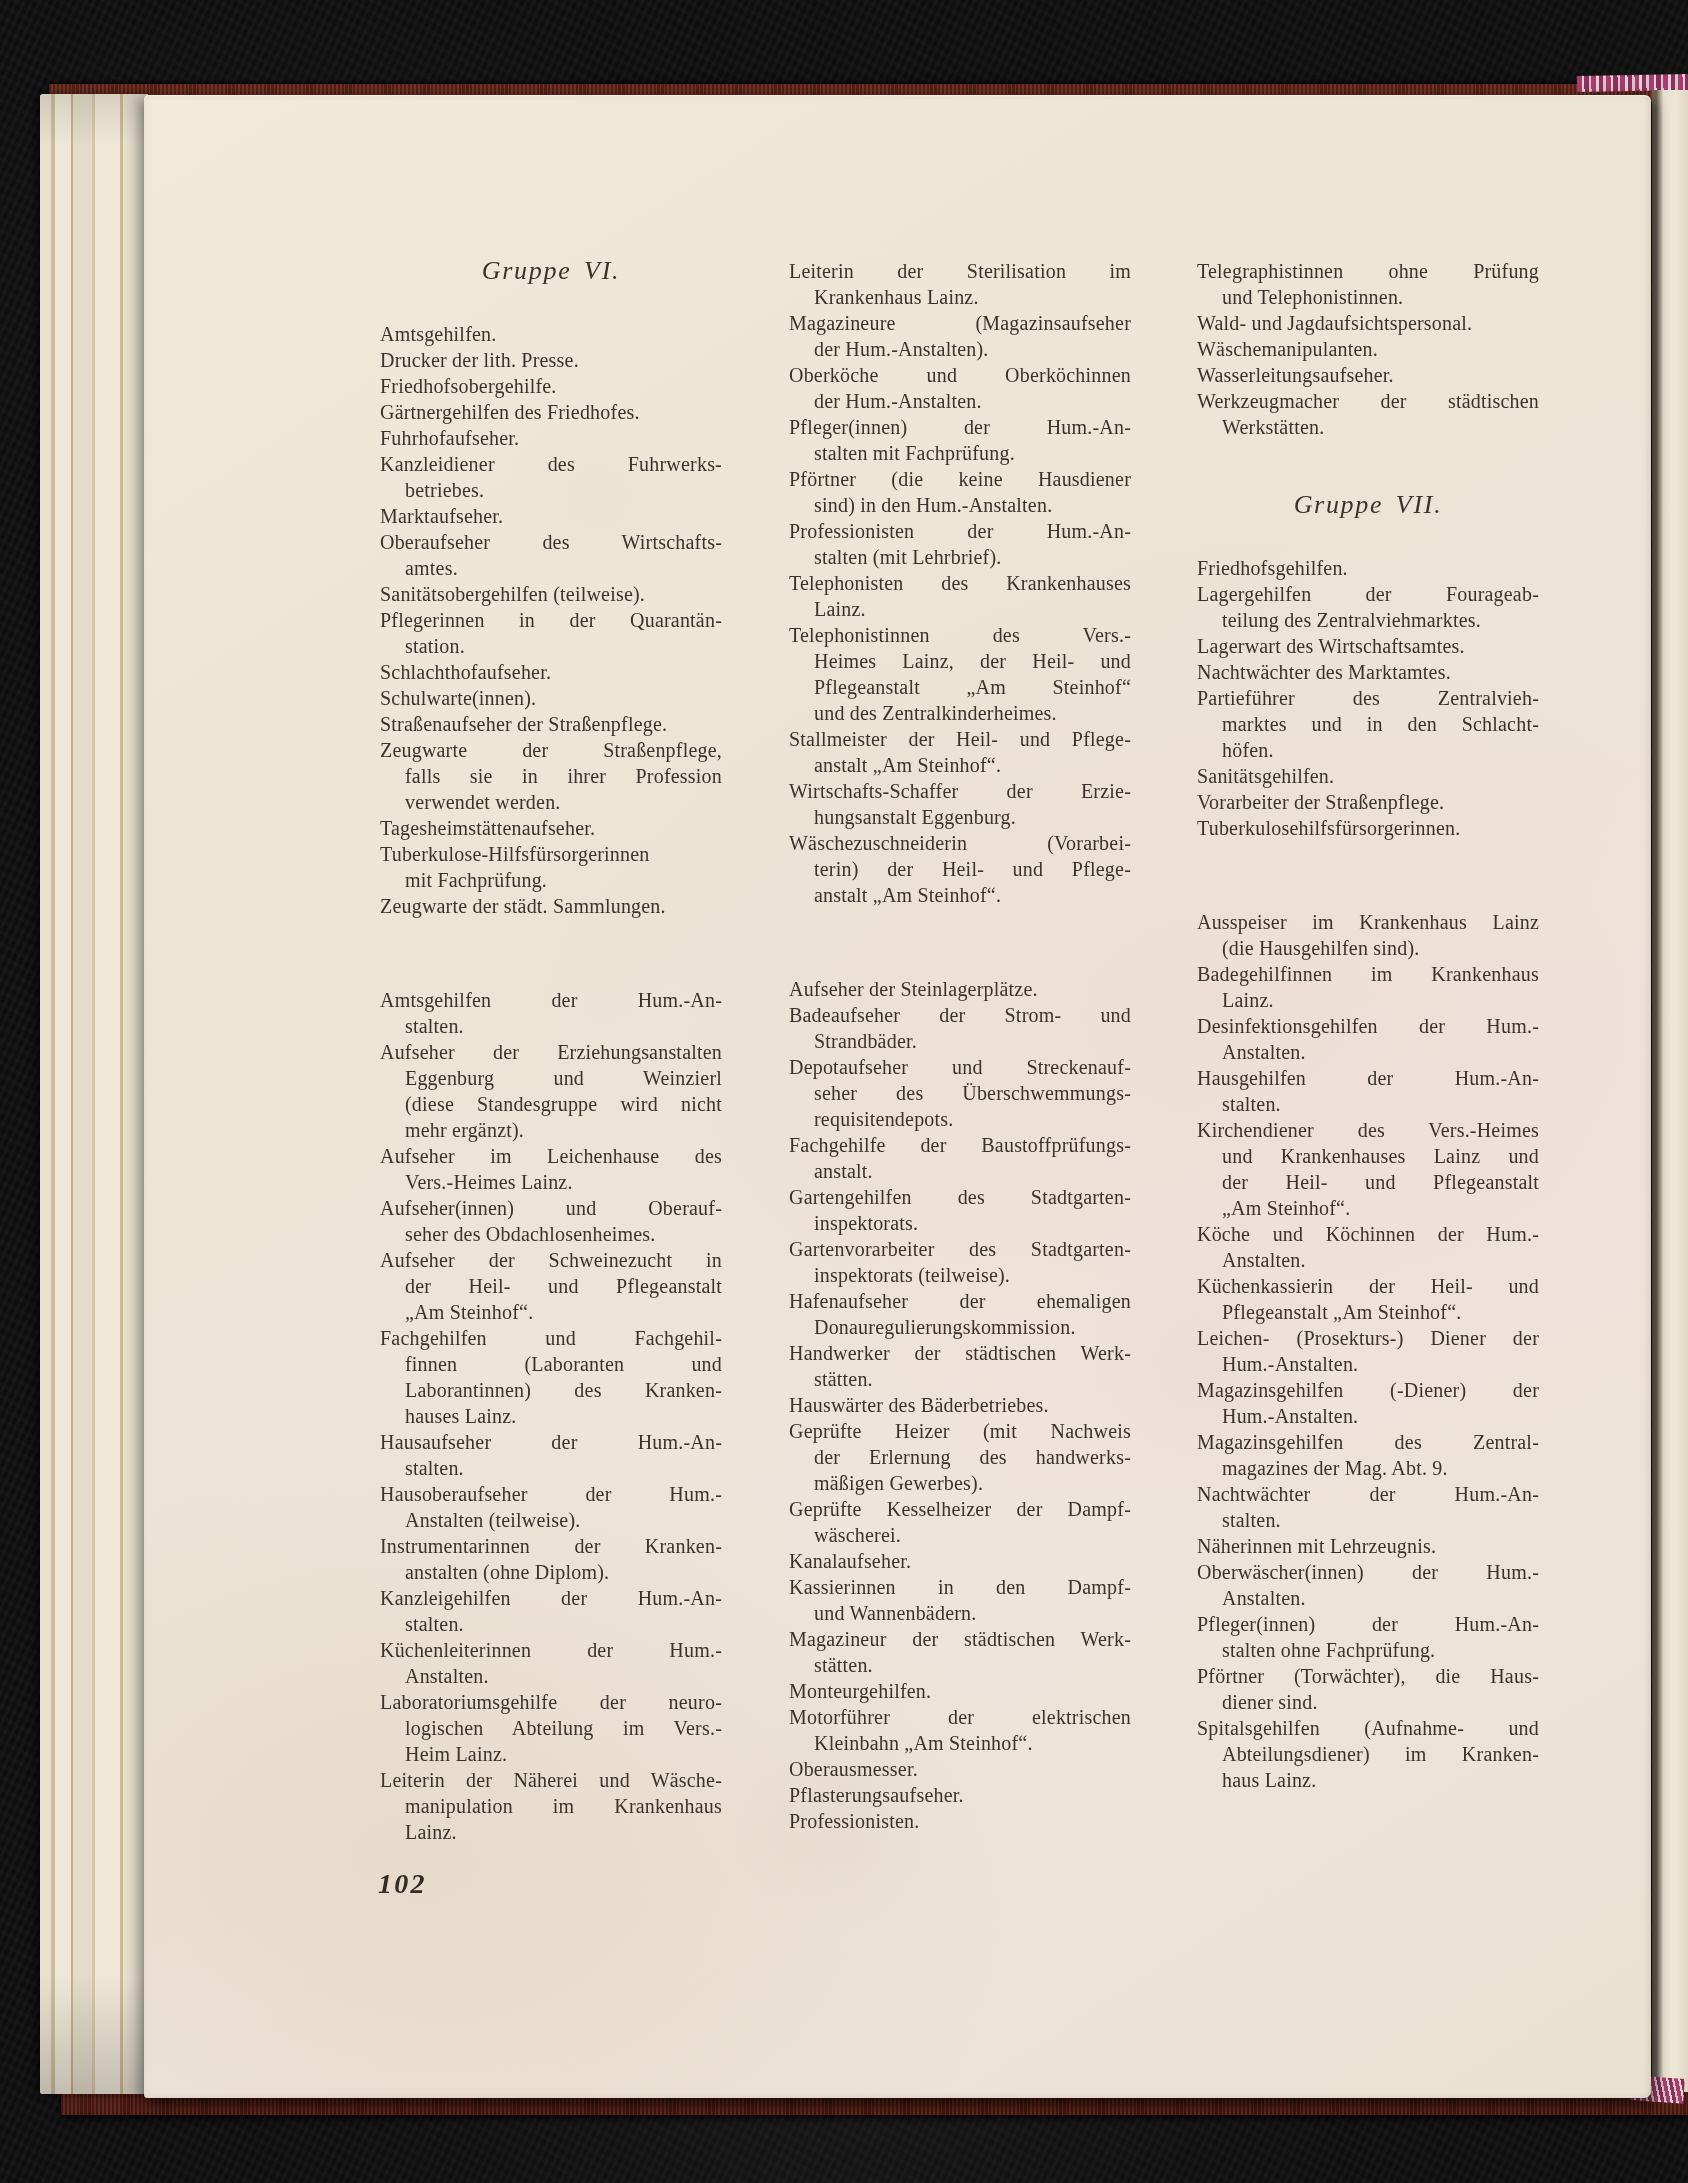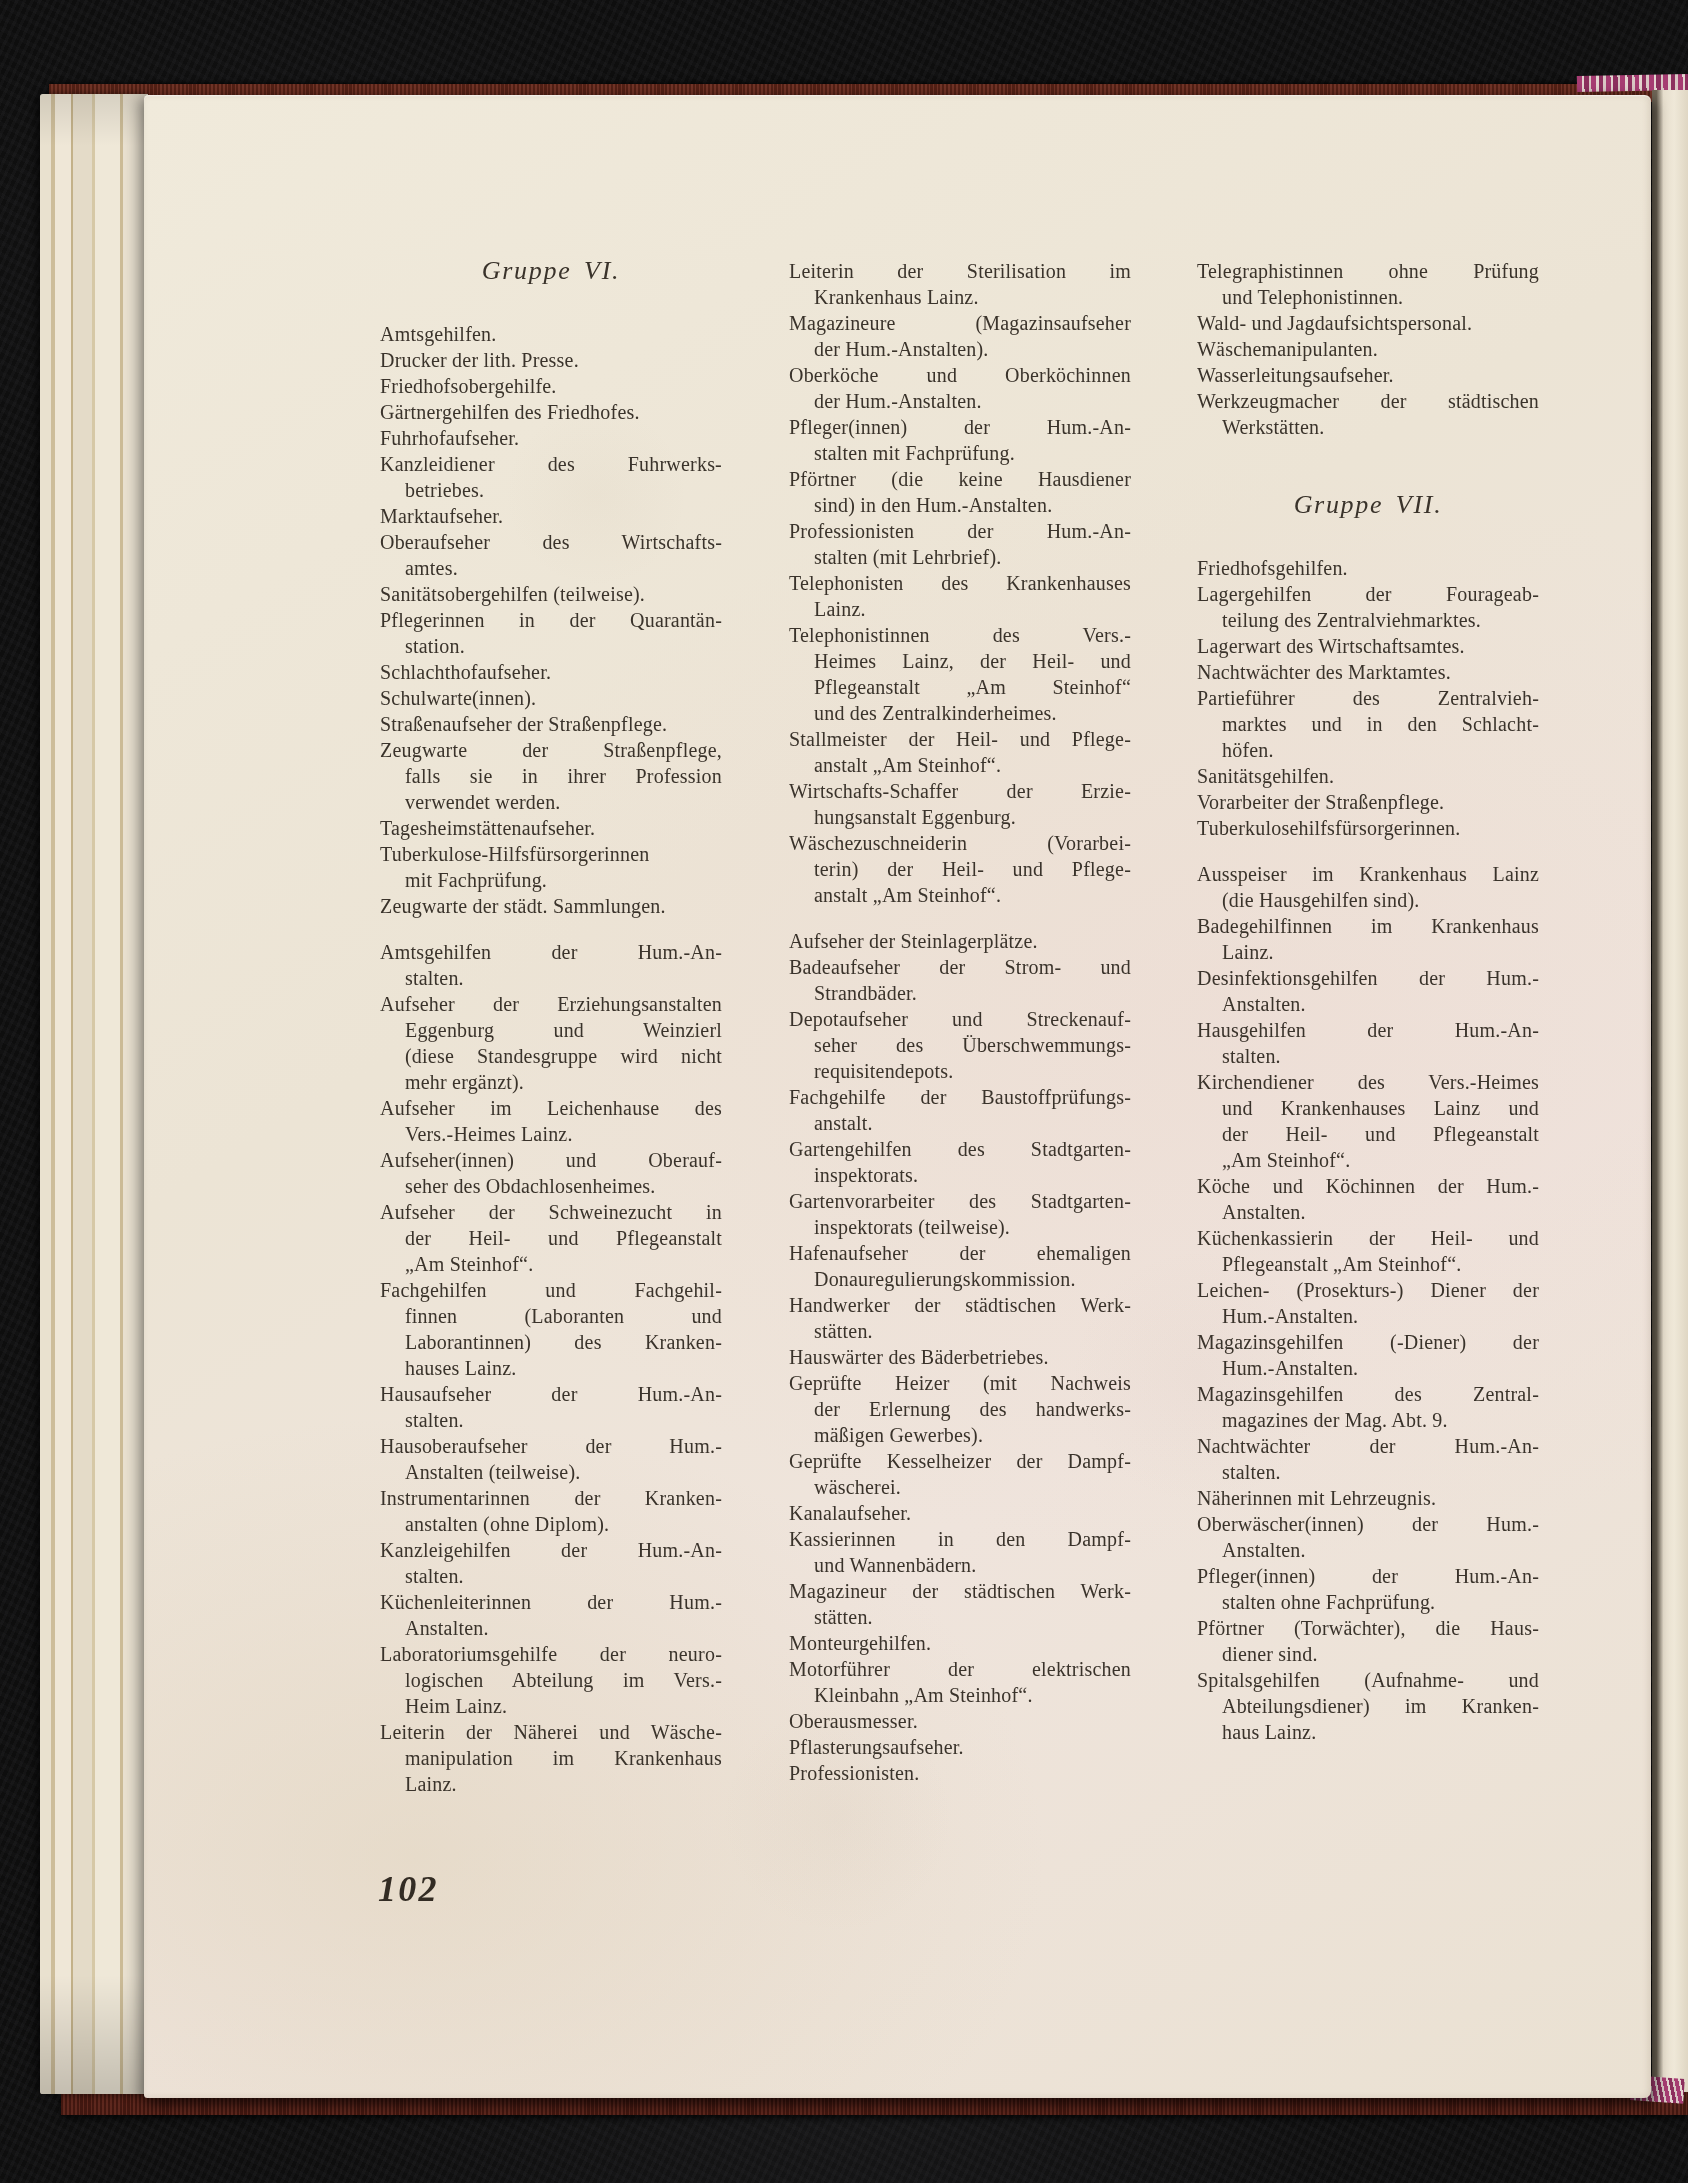--- a/index.html
+++ b/index.html
@@ -103,37 +103,37 @@
 
   .heading {
     text-align: center;
     font-style: italic;
     font-size: 26px;
     letter-spacing: 1.7px;
     margin: 0 0 37px 0;
     word-spacing: 4.4px;
   }
   .group + .heading { margin-top: 52px; }
-  .group + .group { margin-top: 20px; }
+  .group + .group { margin-top: 68px; }
 
   .entry { margin: 0; }
   .line {
     text-align: justify;
     text-align-last: justify;
     overflow: hidden;
   }
   .line:not(:first-child) { padding-left: 25px; }
   .line:last-child { text-align-last: left; }
 
   .page-number {
     position: absolute;
     left: 234px; top: 1773px;
     font-style: italic;
     font-weight: bold;
-    font-size: 36px;
+    font-size: 28px;
     letter-spacing: 2.2px;
     color: #332c24;
   }
 </style>
 </head>
 <body>
 
 <div class="cover-top"></div>
 <div class="headband-top"></div>
 <div class="back-page"></div>

